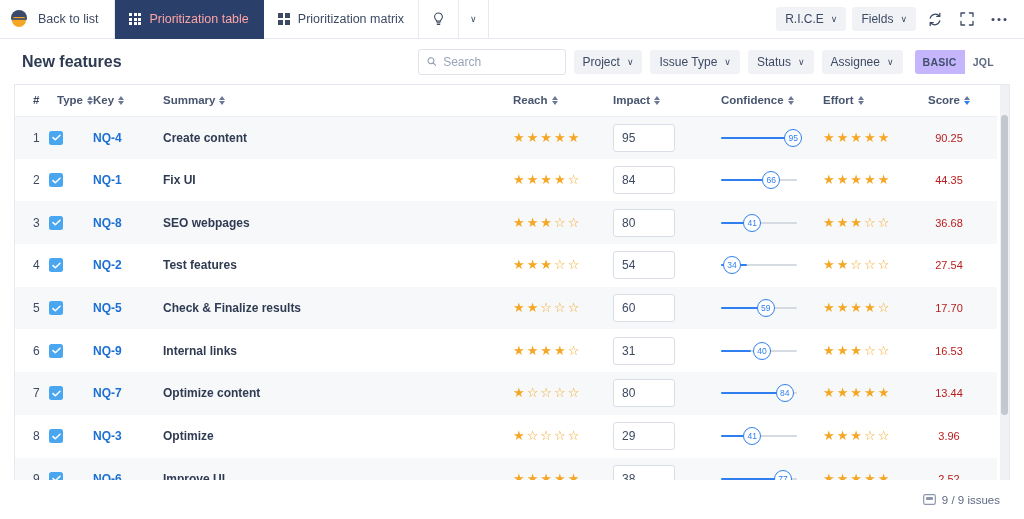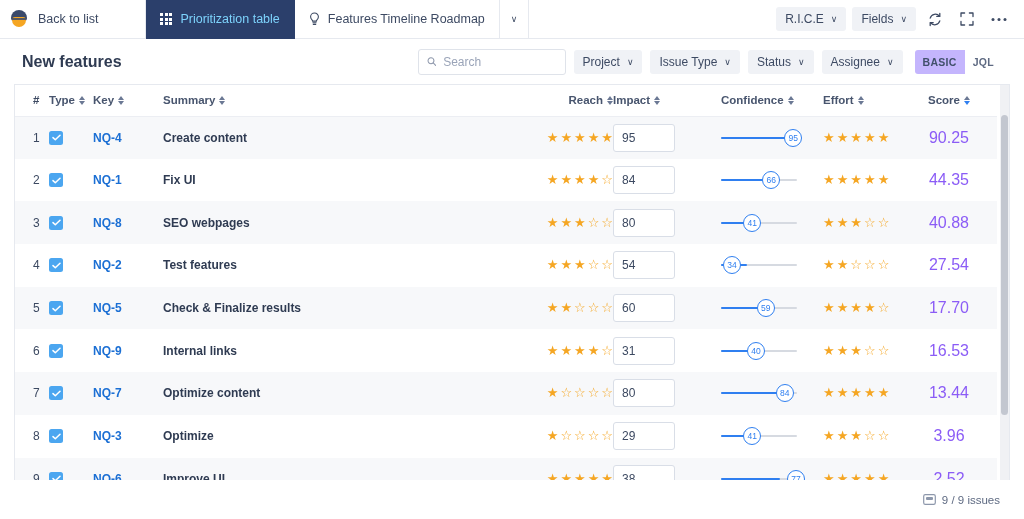--- a/index.html
+++ b/index.html
@@ -60,23 +60,22 @@
     padding: 0 14px;
     font-size: 12.5px;
     color: #3d4a63;
     white-space: nowrap;
     border-right: 1px solid #e6e9ef;
     cursor: pointer;
   }
   .navtab:first-child { border-left: 1px solid #e6e9ef; }
   .navtab.active {
     background: #2b3f6b;
-    color: #7dd3fc;
+    color: #fca5a5;
     border-right-color: #2b3f6b;
-    margin-left: 31px;
   }
   .navtab .caret { font-size: 9px; }
   .navtab-caret-only { padding: 0 11px; }
 
   
   .icon-grid { display: grid; grid-template-columns: repeat(3,3px); grid-template-rows: repeat(3,3px); gap: 1.5px; }
   .icon-grid i { background: #fff; display: block; width: 3px; height: 3px; }
   
   .icon-matrix { display: grid; grid-template-columns: repeat(2,5px); grid-template-rows: repeat(2,5px); gap: 2px; }
   .icon-matrix i { background: #3d4a63; display: block; width: 5px; height: 5px; }
@@ -190,24 +189,24 @@
   }
   .sortarrows i.up { border-bottom: 4px solid #6b7894; }
   .sortarrows i.dn { border-top: 4px solid #6b7894; }
   .sortarrows.active i.dn { border-top-color: #2f7ff0; }
 
   tbody tr { height: 42.7px; }
   tbody tr.alt { background: #f7f8fa; }
   tbody td { padding: 0; font-size: 12px; color: #2f3b52; vertical-align: middle; }
 
   .c-idx   { width: 34px; padding-left: 18px !important; color: #3c4961; }
-  .c-type  { width: 44px; }
+  .c-type  { width: 44px; text-align: right; }
   .c-key   { width: 70px; }
   .c-sum   { width: 350px; }
-  .c-reach { width: 100px; text-align: right; }
+  .c-reach { width: 100px; }
   .c-impact{ width: 108px; }
   .c-conf  { width: 102px; }
   .c-effort{ width: 100px; margin-left: 35px; }
   .c-score { width: 74px; text-align: center; padding-right: 22px !important; }
 
   thead .c-idx { padding-left: 18px; }
 
   .checkbox {
     width: 14px; height: 14px;
     background: #4ba6f0;
@@ -256,21 +255,21 @@
     border: 1.5px solid #2f7ff0;
     border-radius: 50%;
     background: #fff;
     color: #2f7ff0;
     font-size: 8.5px;
     display: flex; align-items: center; justify-content: center;
     transform: translateX(-9px);
     cursor: pointer;
   }
 
-  .score { font-size: 16px; color: #8b5cf6; }
+  .score { font-size: 11px; color: #b91c1c; }
 
   
   .vscroll {
     position: absolute;
     top: 0; right: 0;
     width: 9px;
     height: 100%;
     background: #f0f1f4;
   }
   .vscroll .thumbbar {
@@ -311,25 +310,33 @@
           <i></i>
           <i></i>
           <i></i>
           <i></i>
           <i></i>
           <i></i>
       </span>
       <span>Prioritization table</span>
     </div>
     <div class="navtab">
+      <span class="icon-matrix">
+        <i></i>
+          <i></i>
+          <i></i>
+          <i></i>
+      </span>
+      <span>Prioritization matrix</span>
+    </div>
+    <div class="navtab">
       <svg width="11" height="14" viewBox="0 0 11 14">
         <path d="M5.5 1C3.3 1 1.6 2.7 1.6 4.8c0 1.3.6 2.3 1.4 3.1.4.4.6.8.6 1.2h3.8c0-.4.2-.8.6-1.2.8-.8 1.4-1.8 1.4-3.1C9.4 2.7 7.7 1 5.5 1z" fill="none" stroke="#3d4a63" stroke-width="1.1"></path>
         <path d="M3.9 10.8h3.2M4.3 12.4h2.4" stroke="#3d4a63" stroke-width="1.1" stroke-linecap="round"></path>
       </svg>
-      <span>Features Timeline Roadmap</span>
     </div>
     <div class="navtab navtab-caret-only">
       <span class="caret">∨</span>
     </div>
   </div>
 
   <div class="topbar-right">
     <div class="pillbtn">
       <span>R.I.C.E</span>
       <span class="caret">∨</span>
@@ -574,21 +581,21 @@
               <div class="thumb" style="left:31.159999999999997px">41</div>
             </div>
           </td>
           <td class="c-effort"><span class="stars">
               <span>★</span>
               <span>★</span>
               <span>★</span>
               <span>☆</span>
               <span>☆</span>
             </span></td>
-          <td class="c-score"><span class="score">40.88</span></td>
+          <td class="c-score"><span class="score">36.68</span></td>
         </tr>
         <tr class="">
           <td class="c-idx">4</td>
           <td class="c-type">
             <div class="checkbox">
               <svg width="9" height="7" viewBox="0 0 9 7">
                 <path d="M1 3.6l2.3 2.2L8 1.2" fill="none" stroke="#fff" stroke-width="1.5" stroke-linecap="round" stroke-linejoin="round"></path>
               </svg>
             </div>
           </td>
@@ -669,21 +676,21 @@
               <span>★</span>
               <span>★</span>
               <span>★</span>
               <span>☆</span>
             </span></td>
           <td class="c-impact"><input class="numinput" type="text" value="31" style=""></td>
           <td class="c-conf">
             <div class="slider">
               <div class="track"></div>
               <div class="fill" style="width:30.400000000000002px"></div>
-              <div class="thumb" style="left:35px">40</div>
+              <div class="thumb" style="left:41px">40</div>
             </div>
           </td>
           <td class="c-effort"><span class="stars">
               <span>★</span>
               <span>★</span>
               <span>★</span>
               <span>☆</span>
               <span>☆</span>
             </span></td>
           <td class="c-score"><span class="score">16.53</span></td>
@@ -774,21 +781,21 @@
               <span>★</span>
               <span>★</span>
               <span>★</span>
               <span>★</span>
             </span></td>
           <td class="c-impact"><input class="numinput" type="text" value="38" style=""></td>
           <td class="c-conf">
             <div class="slider">
               <div class="track"></div>
               <div class="fill" style="width:58.52px"></div>
-              <div class="thumb" style="left:75px">77</div>
+              <div class="thumb" style="left:62px">77</div>
             </div>
           </td>
           <td class="c-effort"><span class="stars">
               <span>★</span>
               <span>★</span>
               <span>★</span>
               <span>★</span>
               <span>★</span>
             </span></td>
           <td class="c-score"><span class="score">2.52</span></td>

